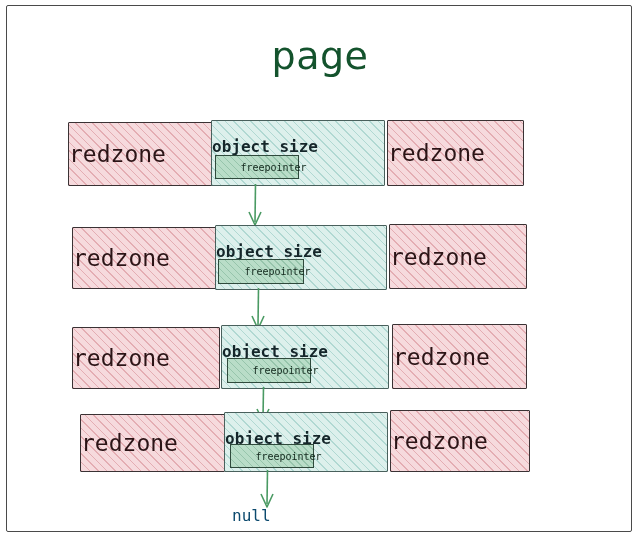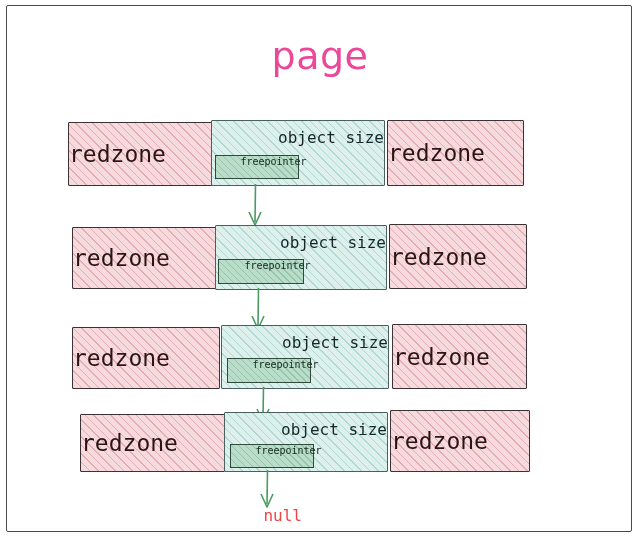--- a/index.html
+++ b/index.html
@@ -31,21 +31,21 @@
   #page-title {
     position: absolute;
     left: 0;
     top: 34px;
     width: 640px;
     text-align: center;
     font-family: "DejaVu Sans", sans-serif;
     font-size: 38px;
     font-weight: 400;
     letter-spacing: 0.5px;
-    color: #ec4899;
+    color: #14532d;
   }
   .row {
     position: absolute;
   }
   .box {
     position: absolute;
     box-sizing: border-box;
     border: 1.6px solid #3d3d3d;
     border-radius: 1px;
   }
@@ -80,60 +80,61 @@
         rgba(90,170,160,0.34) 0px,
         rgba(90,170,160,0.34) 1px,
         rgba(0,0,0,0) 1px,
         rgba(0,0,0,0) 6px);
     border-color: #49605c;
   }
   .obj-label {
     position: absolute;
     left: 0;
     right: 0;
-    top: 7px;
-    text-align: right;
+    top: 16px;
+    text-align: left;
     font-family: "DejaVu Sans Mono", monospace;
     font-size: 16px;
     color: #15262a;
     letter-spacing: 0px;
+    font-weight: bold;
   }
   
   .freeptr {
     position: absolute;
     box-sizing: border-box;
     border: 1.6px solid #2f4a3c;
     background-color: #b9ddc8;
     background-image:
       repeating-linear-gradient(45deg,
         rgba(70,140,105,0.30) 0px,
         rgba(70,140,105,0.30) 1px,
         rgba(0,0,0,0) 1px,
         rgba(0,0,0,0) 5px);
     display: flex;
-    align-items: flex-start;
+    align-items: center;
     justify-content: center;
     padding-left: 33px;
   }
   .freeptr-label {
     font-family: "DejaVu Sans Mono", monospace;
     font-size: 10px;
     color: #12281c;
     letter-spacing: 0px;
     white-space: nowrap;
   }
   .arrow {
     position: absolute;
   }
   #null-label {
     position: absolute;
     font-family: "DejaVu Sans Mono", monospace;
     font-size: 16px;
-    color: #ef4444;
-    text-align: right;
+    color: #0c4a6e;
+    text-align: left;
   }
 </style>
 </head>
 <body>
 
 <div id="canvas">
 
   <div id="frame"></div>
 
   <div id="page-title">page</div>

